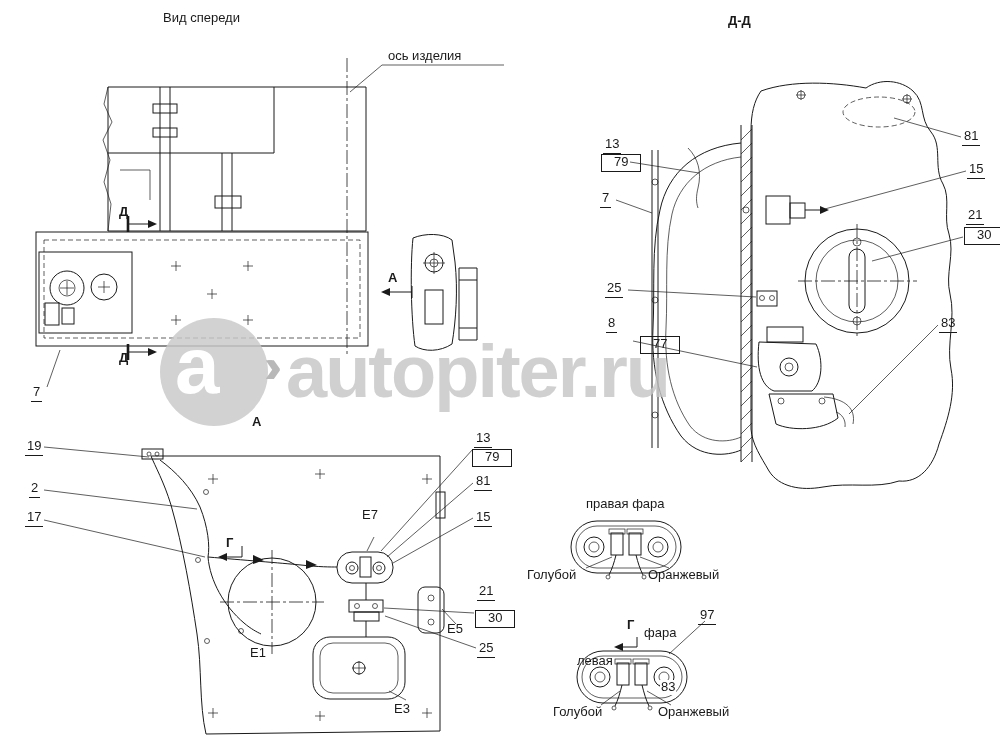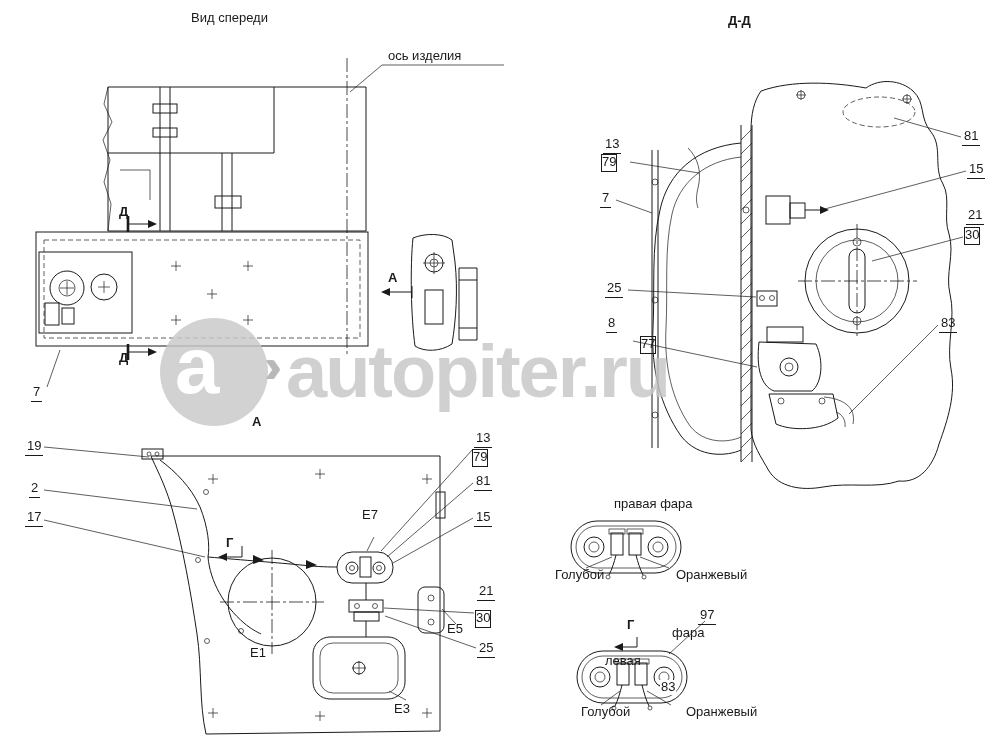--- a/index.html
+++ b/index.html
@@ -15,23 +15,23 @@
   
   .watermark{position:absolute;left:160px;top:318px;display:flex;align-items:center;gap:18px;
              opacity:.82;pointer-events:none;}
   .wm-logo{position:relative;width:108px;height:108px;border-radius:50%;background:#c9c9c9;flex:0 0 auto;}
   .wm-a{position:absolute;left:15px;top:2px;font-size:80px;font-weight:bold;color:#ffffff;}
   .wm-arrows{position:absolute;right:0px;top:20px;font-size:48px;font-weight:bold;color:#a9a9a9;letter-spacing:-14px;}
   .wm-text{font-size:74px;font-weight:bold;color:#c6c6c6;letter-spacing:-2px;white-space:nowrap;line-height:1;text-align:right;}
   
   .labels span{position:absolute;font-size:13px;line-height:1.15;white-space:nowrap;}
   .u{border-bottom:1.2px solid #1a1a1a;padding:0 2px 1px;}
-  .box{border:1.2px solid #1a1a1a;padding:0 0 1px;}
+  .box{border:1.2px solid #1a1a1a;padding:0 12px 1px;}
   .mk{font-weight:bold;font-size:14px;}
-  .t14{font-size:14px;margin-left:28px;}
+  .t14{font-size:14px;}
   .t15{font-size:15px;font-weight:bold;}
   .t22{font-size:22px;font-weight:600;}
   .bgw{background:#fff;padding:0 1px;}
 </style>
 </head>
 <body>
 
 <div class="page">
 
   <svg class="art" width="1000" height="748" viewBox="0 0 1000 748">

